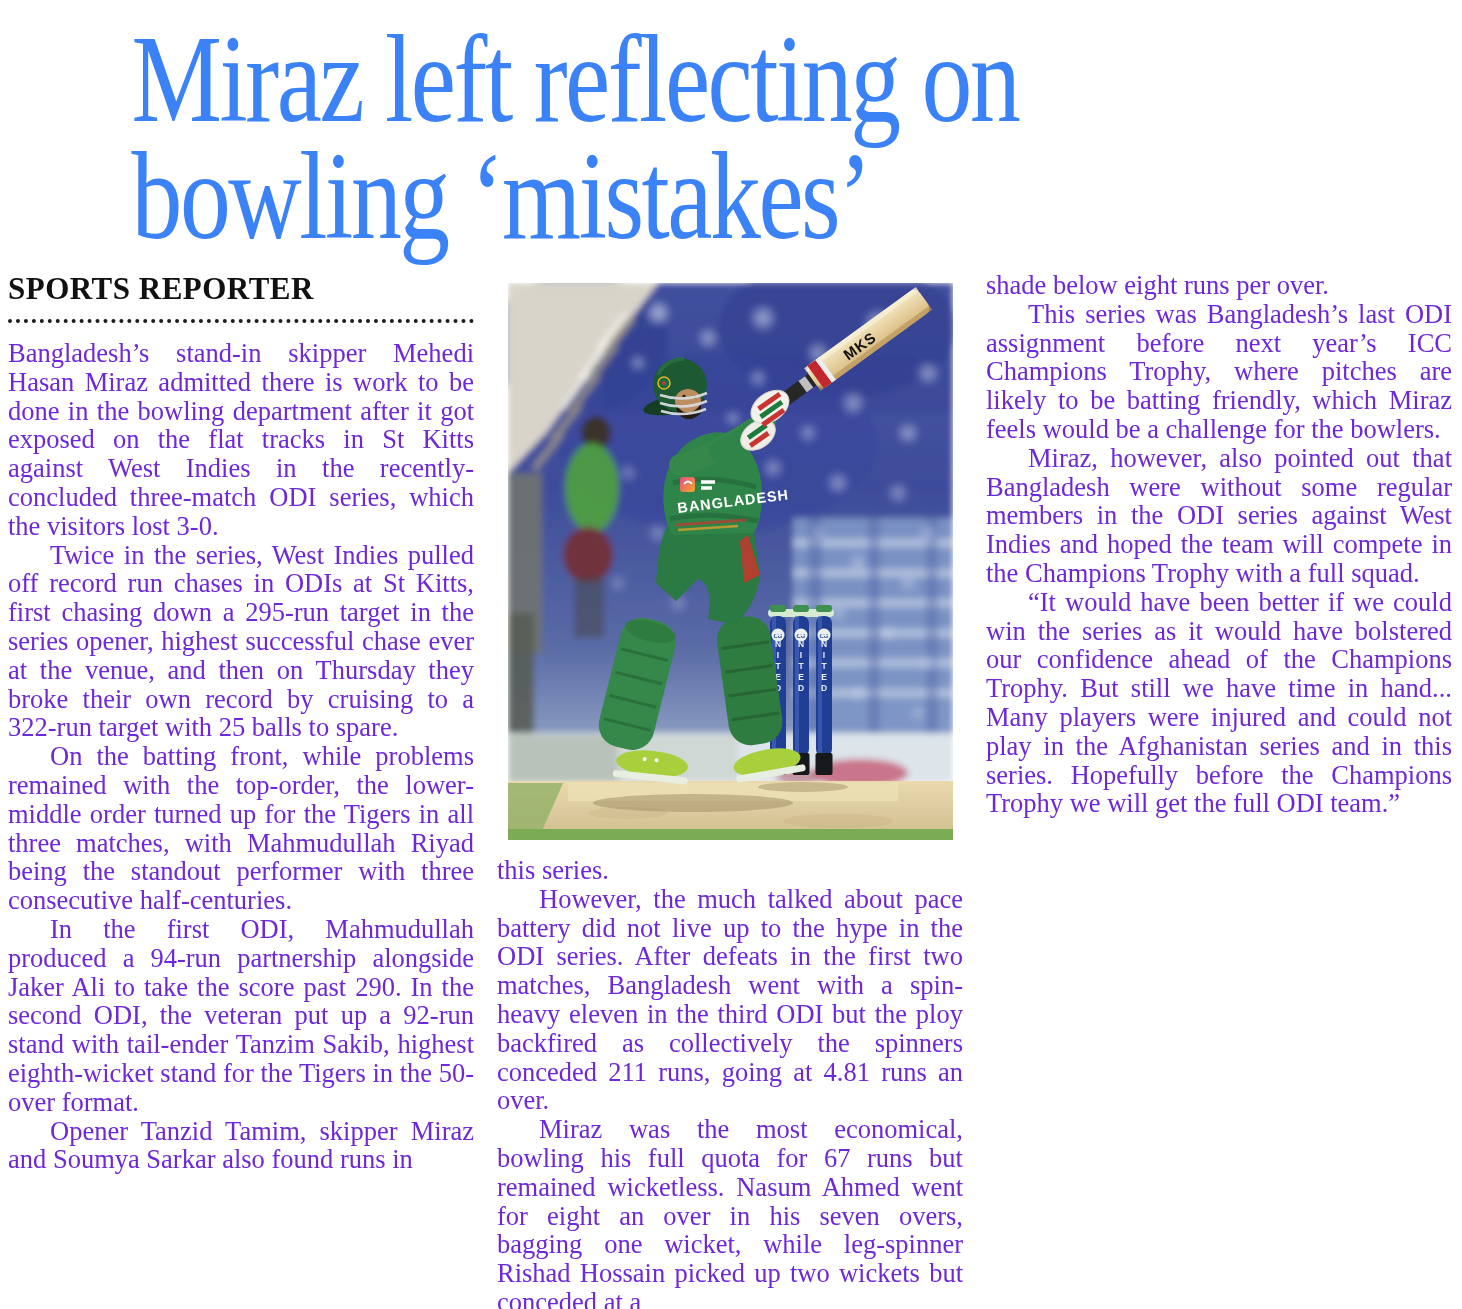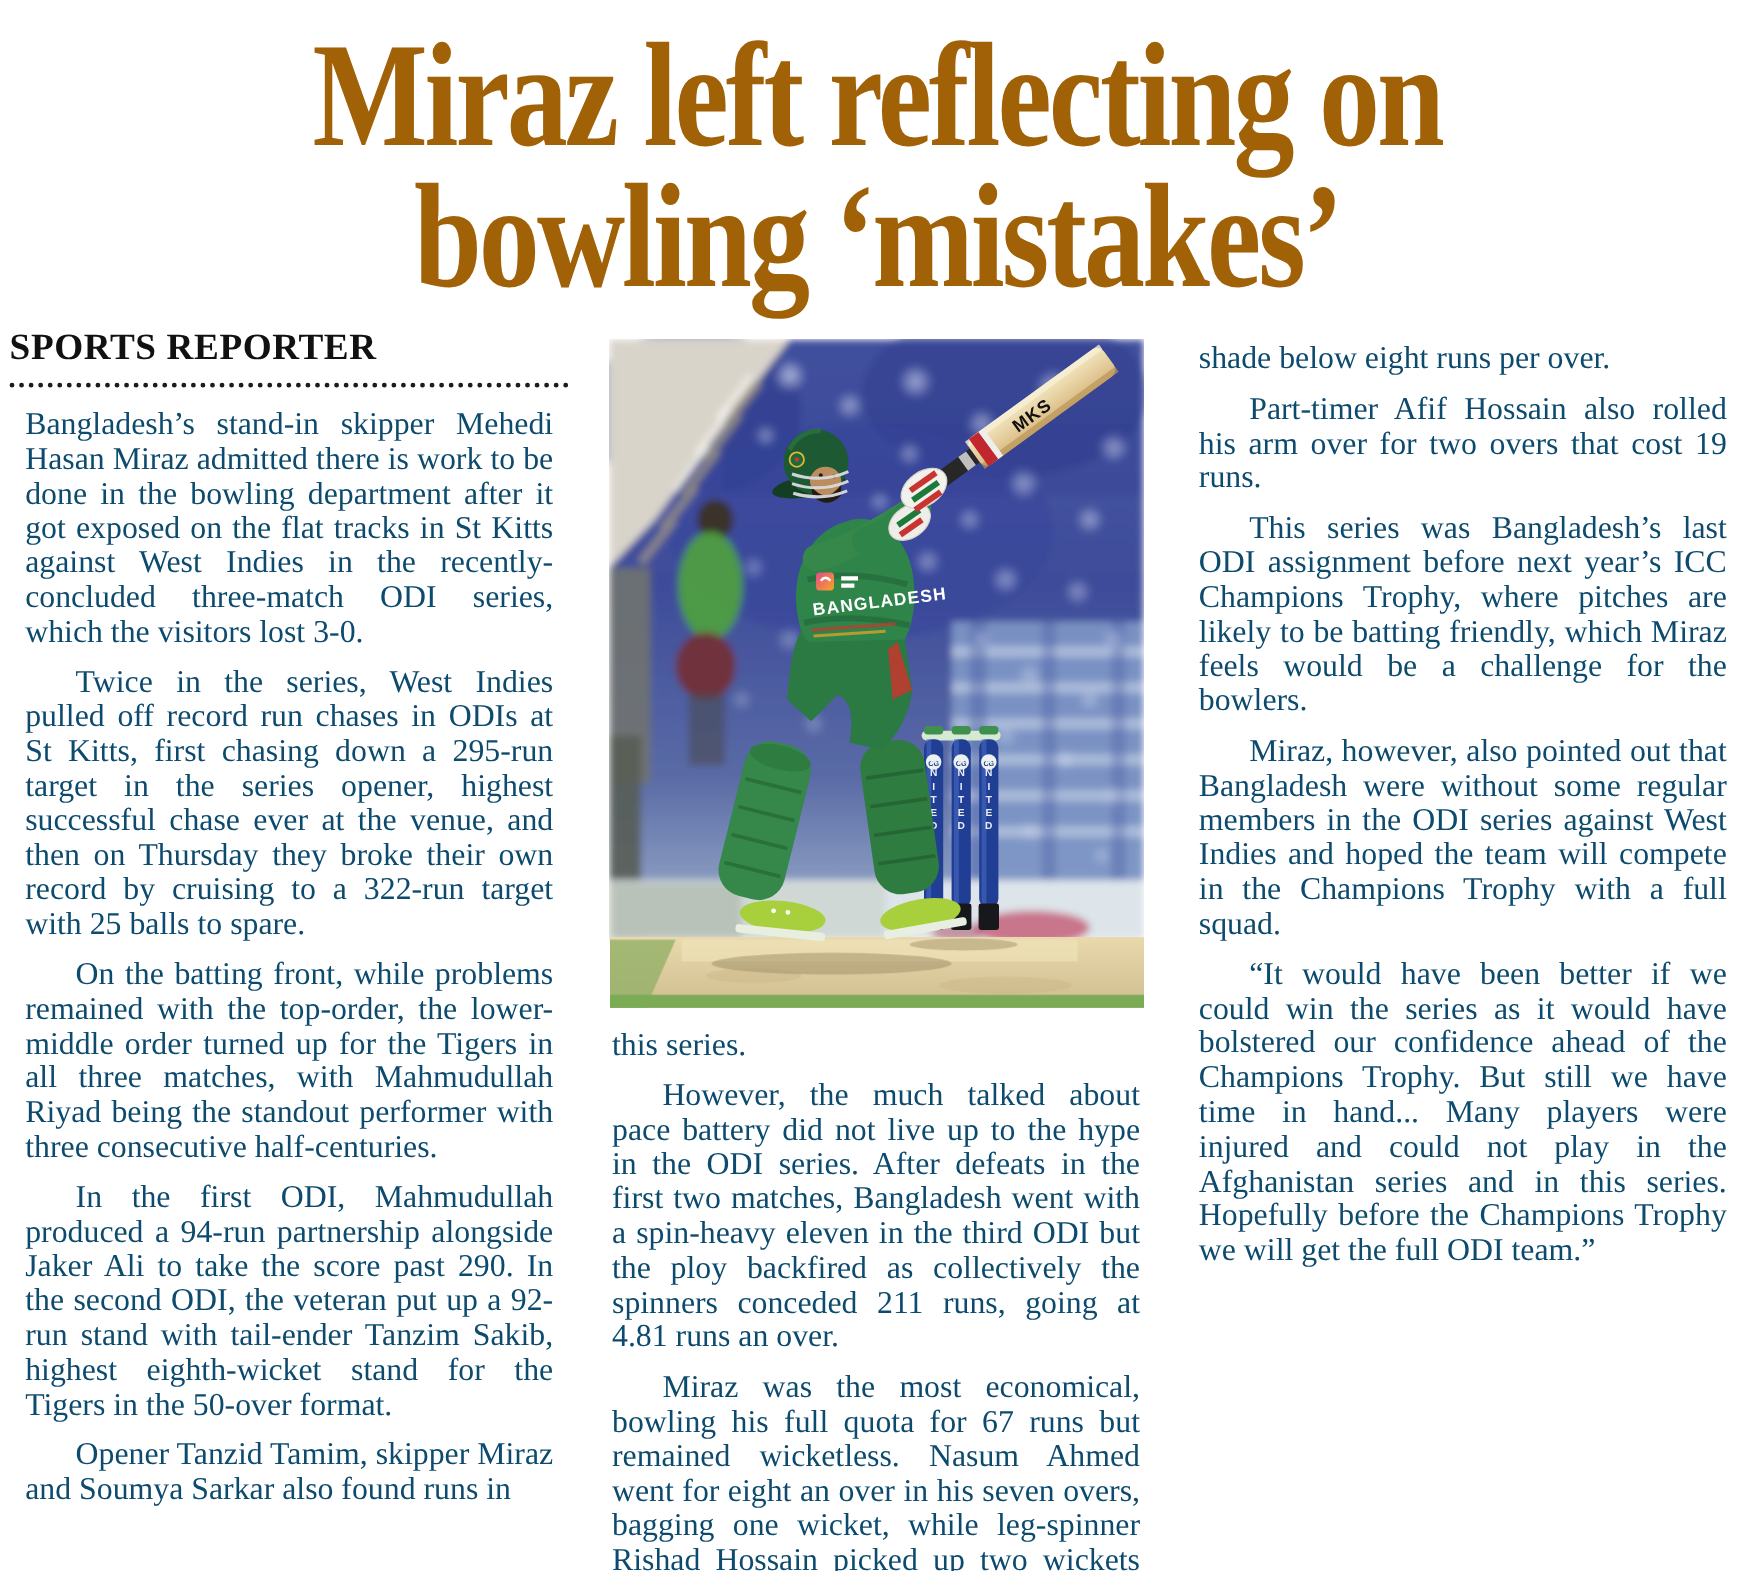--- a/index.html
+++ b/index.html
@@ -1,29 +1,29 @@
 <!DOCTYPE html>
 <html><head>
 <meta charset="utf-8">
 <style>
   html,body{margin:0;padding:0;background:#ffffff;}
   body{width:1462px;height:1309px;overflow:hidden;
        font-family:"Liberation Serif",serif;color:#121212;}
   .page{width:1462px;height:1309px;overflow:hidden;position:relative;}
 
   
-  .headline{margin:22px 0 6px 0;text-align:center;font-weight:700;color:#a16207;}
+  .headline{margin:22px 0 6px 0;text-align:left;font-weight:400;color:#3b82f6;}
   .headline .hl{display:block;font-size:124px;line-height:.94;letter-spacing:-3px;
                 transform:scaleX(.82);}
 
   
   .content{display:grid;grid-template-columns:466px 466px 466px;column-gap:23px;
            padding:0 8px;margin-top:16px;align-items:start;}
-  .col p{margin:13px;font-size:26.5px;line-height:28.8px;text-align:justify;
-         color:#0c4a6e;}
+  .col p{margin:0;font-size:26.5px;line-height:28.8px;text-align:justify;
+         color:#6d28d9;}
   .col p.ind{text-indent:42px;}
 
   
   .byline{font-size:31px;font-weight:700;letter-spacing:.5px;margin:0 0 12px 0;color:#111;}
   .rule{border-bottom:4px dotted #1c1c1c;margin:0 0 16px 0;height:0;}
 
   
   .photo{margin:12px 10px 16px 11px;width:445px;height:557px;}
   .photo svg{display:block;}
 </style>
@@ -296,20 +296,19 @@
           </g>
         </svg>
       </figure>
       <p>this series.</p>
       <p class="ind">However, the much talked about pace battery did not live up to the hype in the ODI series. After defeats in the first two matches, Bangladesh went with a spin-heavy eleven in the third ODI but the ploy backfired as collectively the spinners conceded 211 runs, going at 4.81 runs an over.</p>
       <p class="ind">Miraz was the most economical, bowling his full quota for 67 runs but remained wicketless. Nasum Ahmed went for eight an over in his seven overs, bagging one wicket, while leg-spinner Rishad Hossain picked up two wickets but conceded at a</p>
     </div>
 
     <div class="col">
       <p>shade below eight runs per over.</p>
-      <p class="ind">Part-timer Afif Hossain also rolled his arm over for two overs that cost 19 runs.</p>
       <p class="ind">This series was Bangladesh’s last ODI assignment before next year’s ICC Champions Trophy, where pitches are likely to be batting friendly, which Miraz feels would be a challenge for the bowlers.</p>
       <p class="ind">Miraz, however, also pointed out that Bangladesh were without some regular members in the ODI series against West Indies and hoped the team will compete in the Champions Trophy with a full squad.</p>
       <p class="ind">“It would have been better if we could win the series as it would have bolstered our confidence ahead of the Champions Trophy. But still we have time in hand... Many players were injured and could not play in the Afghanistan series and in this series. Hopefully before the Champions Trophy we will get the full ODI team.”</p>
     </div>
 
   </div>
 </div>
 
 </body></html>

